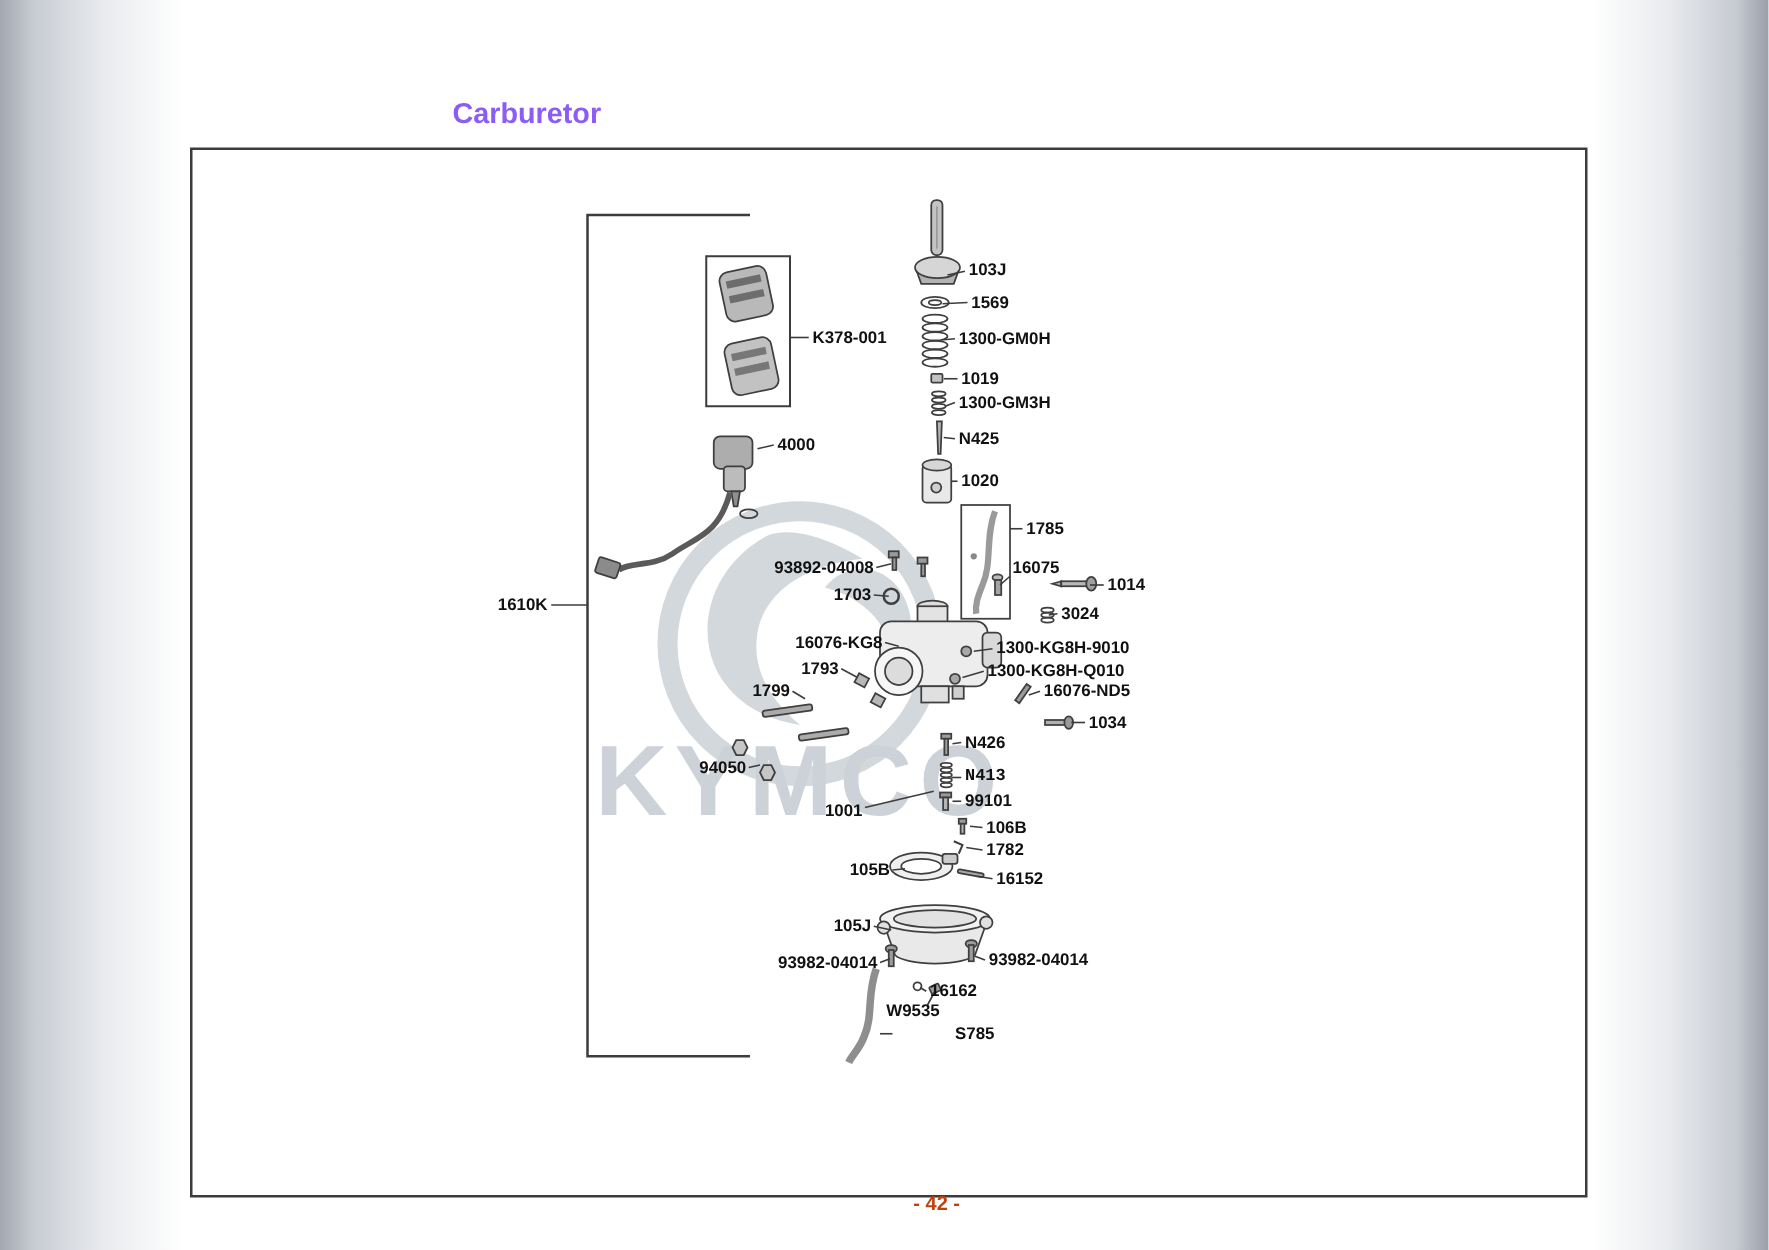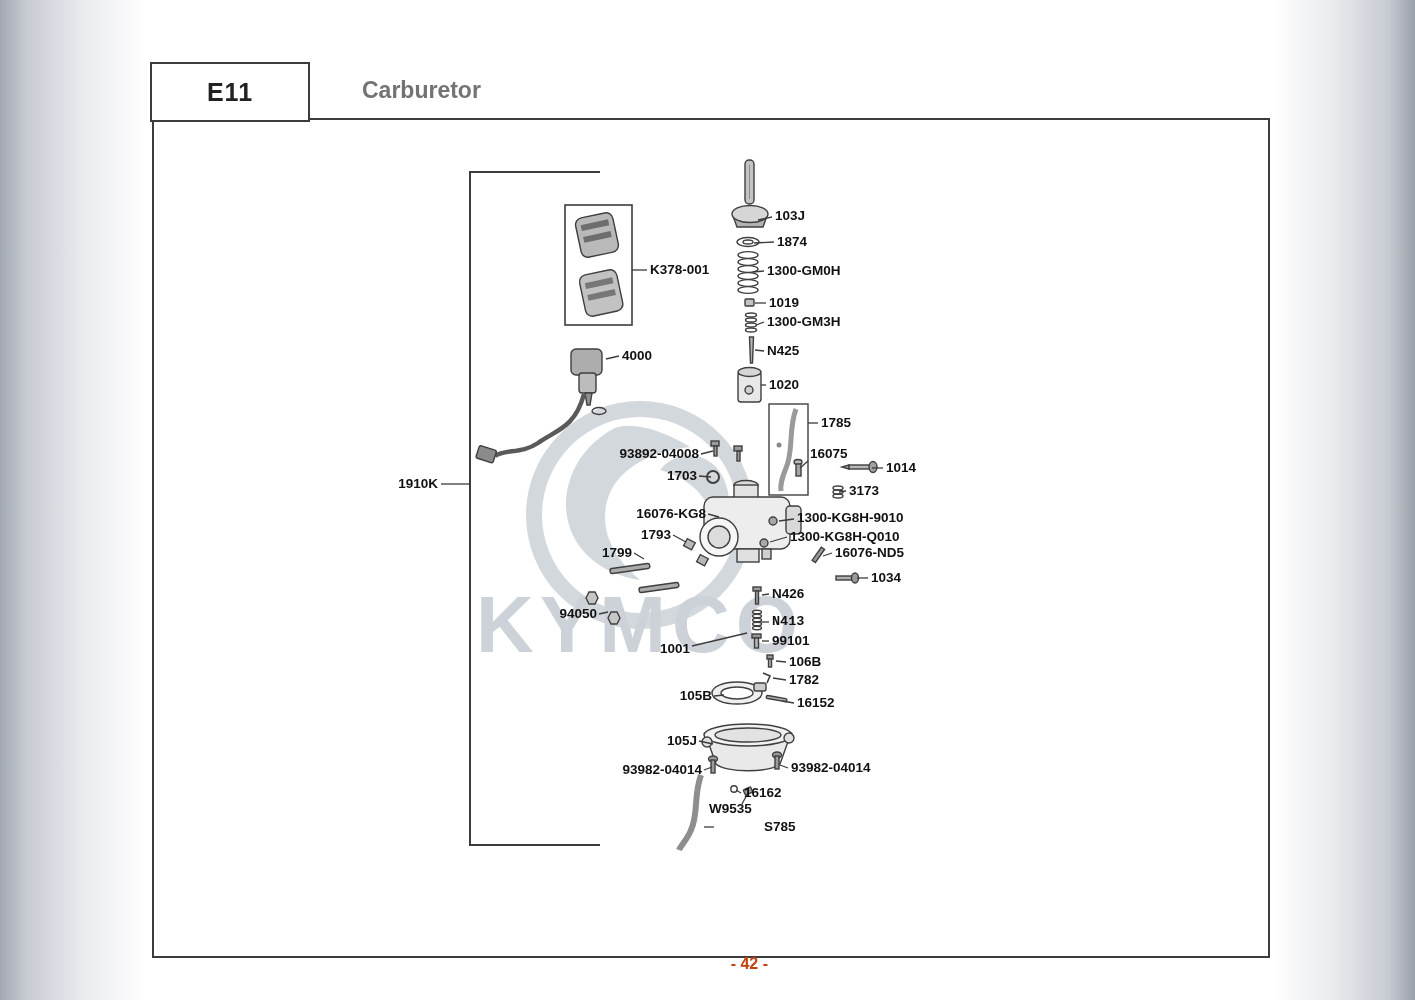--- a/index.html
+++ b/index.html
@@ -4,38 +4,35 @@
 <style>
   html,body{margin:0;padding:0;background:#ffffff;}
   body{font-family:"Liberation Sans",sans-serif;}
   .page{position:relative;width:1415px;height:1000px;background:#ffffff;overflow:hidden;}
   .edge{position:absolute;top:0;bottom:0;}
   .edge.left{left:0;width:152px;background:linear-gradient(90deg,#a2a8b1 0%,#c8ccd3 18%,#e9ebee 55%,#ffffff 96%);}
   .edge.right{right:0;width:148px;background:linear-gradient(270deg,#99a0a9 0%,#c7cbd2 18%,#e9ebee 55%,#ffffff 96%);}
   .frame{position:absolute;left:152px;top:118px;width:1114px;height:836px;border:2px solid #3c3c3c;background:#ffffff;}
   .code-box{position:absolute;left:150px;top:62px;width:156px;height:56px;border:2px solid #3c3c3c;background:#ffffff;
     display:flex;align-items:center;justify-content:center;font-size:25px;font-weight:bold;color:#222;letter-spacing:1px;}
-  .title{position:absolute;left:362px;top:77px;font-size:23px;font-weight:bold;color:#737373;}
+  .title{position:absolute;left:362px;top:77px;font-size:23px;font-weight:bold;color:#8b5cf6;}
   #diagram-svg,#leader-svg{position:absolute;left:0;top:0;}
   #label-layer{position:absolute;left:0;top:0;width:100%;height:100%;}
   .part-label{position:absolute;font-size:13.5px;font-weight:bold;color:#111;white-space:nowrap;line-height:16px;}
   .part-label.right{transform:translateX(-100%);}
   .page-number{position:absolute;left:648px;top:955px;width:120px;text-align:right;font-weight:bold;font-size:16px;color:#c2410c;}
 </style>
 </head>
 <body>
 
 <div class="page">
   <div class="edge left"></div>
   <div class="edge right"></div>
 
   <div class="frame"></div>
-  <div class="code-box">
-    <span>E11</span>
-  </div>
   <div class="title">Carburetor</div>
 
   <svg id="diagram-svg" width="1415" height="1000" viewBox="0 0 1415 1000">
 
     <g>
       <circle cx="640" cy="515" r="106" fill="none" stroke="#d3d8dd" stroke-width="16"></circle>
       <path d="M615,428 C576,448 556,492 571,531 C581,556 606,575 640,580 C616,560 601,535 606,506 C611,476 641,452 690,447 C665,432 636,421 615,428 Z" fill="#d3d8dd"></path>
       <path d="M660,470 C700,481 719,511 714,545 C734,521 734,486 715,466 C700,451 675,451 660,470 Z" fill="#d3d8dd"></path>
       <text x="640" y="652" text-anchor="middle" font-size="80" font-weight="bold" letter-spacing="6" font-family="Liberation Sans, sans-serif" fill="#ccd2d8">KYMCO</text>
     </g>
@@ -254,34 +251,34 @@
       <polyline points="704,770 712,767" fill="none" stroke="#3c3c3c" stroke-width="1.3"></polyline>
       <polyline points="788,768 780,765" fill="none" stroke="#3c3c3c" stroke-width="1.3"></polyline>
       <polyline points="741,793 736,790" fill="none" stroke="#3c3c3c" stroke-width="1.3"></polyline>
       <polyline points="742,804 748,793" fill="none" stroke="#3c3c3c" stroke-width="1.3"></polyline>
       <polyline points="704,827 714,827" fill="none" stroke="#3c3c3c" stroke-width="1.3"></polyline>
       <polyline points="441,484 470,484" fill="none" stroke="#3c3c3c" stroke-width="1.3"></polyline>
     </svg>
 
   <div id="label-layer">
       <div class="part-label" style="left: 775px; top: 208px;">103J</div>
-      <div class="part-label" style="left: 777px; top: 234px;">1874</div>
+      <div class="part-label" style="left: 777px; top: 234px;">1569</div>
       <div class="part-label" style="left: 767px; top: 263px;">1300-GM0H</div>
       <div class="part-label" style="left: 769px; top: 295px;">1019</div>
       <div class="part-label" style="left: 767px; top: 314px; text-align: center;">1300-GM3H</div>
       <div class="part-label" style="left: 767px; top: 343px;">N425</div>
       <div class="part-label" style="left: 769px; top: 377px;">1020</div>
       <div class="part-label" style="left: 821px; top: 415px;">1785</div>
       <div class="part-label" style="left: 650px; top: 262px;">K378-001</div>
       <div class="part-label" style="left: 622px; top: 348px;">4000</div>
       <div class="part-label right" style="left: 699px; top: 446px;">93892-04008</div>
       <div class="part-label" style="left: 810px; top: 446px;">16075</div>
       <div class="part-label" style="left: 886px; top: 460px;">1014</div>
       <div class="part-label right" style="left: 697px; top: 468px;">1703</div>
-      <div class="part-label" style="left: 849px; top: 483px;">3173</div>
+      <div class="part-label" style="left: 849px; top: 483px;">3024</div>
       <div class="part-label right" style="left: 706px; top: 506px;">16076-KG8</div>
       <div class="part-label" style="left: 797px; top: 510px;">1300-KG8H-9010</div>
       <div class="part-label" style="left: 790px; top: 529px;">1300-KG8H-Q010</div>
       <div class="part-label right" style="left: 671px; top: 527px;">1793</div>
       <div class="part-label" style="left: 835px; top: 545px; text-align: right;">16076-ND5</div>
       <div class="part-label right" style="left: 632px; top: 545px;">1799</div>
       <div class="part-label" style="left: 871px; top: 570px;">1034</div>
       <div class="part-label" style="left: 772px; top: 586px;">N426</div>
       <div class="part-label right" style="left: 597px; top: 606px;">94050</div>
       <div class="part-label" style="left: 772px; top: 614px; font-family: Liberation Mono, monospace;">N413</div>
@@ -290,17 +287,17 @@
       <div class="part-label" style="left: 789px; top: 654px;">106B</div>
       <div class="part-label" style="left: 789px; top: 672px;">1782</div>
       <div class="part-label right" style="left: 712px; top: 688px;">105B</div>
       <div class="part-label" style="left: 797px; top: 695px;">16152</div>
       <div class="part-label right" style="left: 697px; top: 733px;">105J</div>
       <div class="part-label right" style="left: 702px; top: 762px;">93982-04014</div>
       <div class="part-label" style="left: 791px; top: 760px;">93982-04014</div>
       <div class="part-label" style="left: 744px; top: 785px;">16162</div>
       <div class="part-label" style="left: 709px; top: 801px;">W9535</div>
       <div class="part-label" style="left: 716px; top: 819px; margin-left: 48px;">S785</div>
-      <div class="part-label right" style="left: 438px; top: 476px;">1910K</div>
+      <div class="part-label right" style="left: 438px; top: 476px;">1610K</div>
     </div>
 
   <div class="page-number">- 42 -</div>
 </div>
 
 </body></html>

